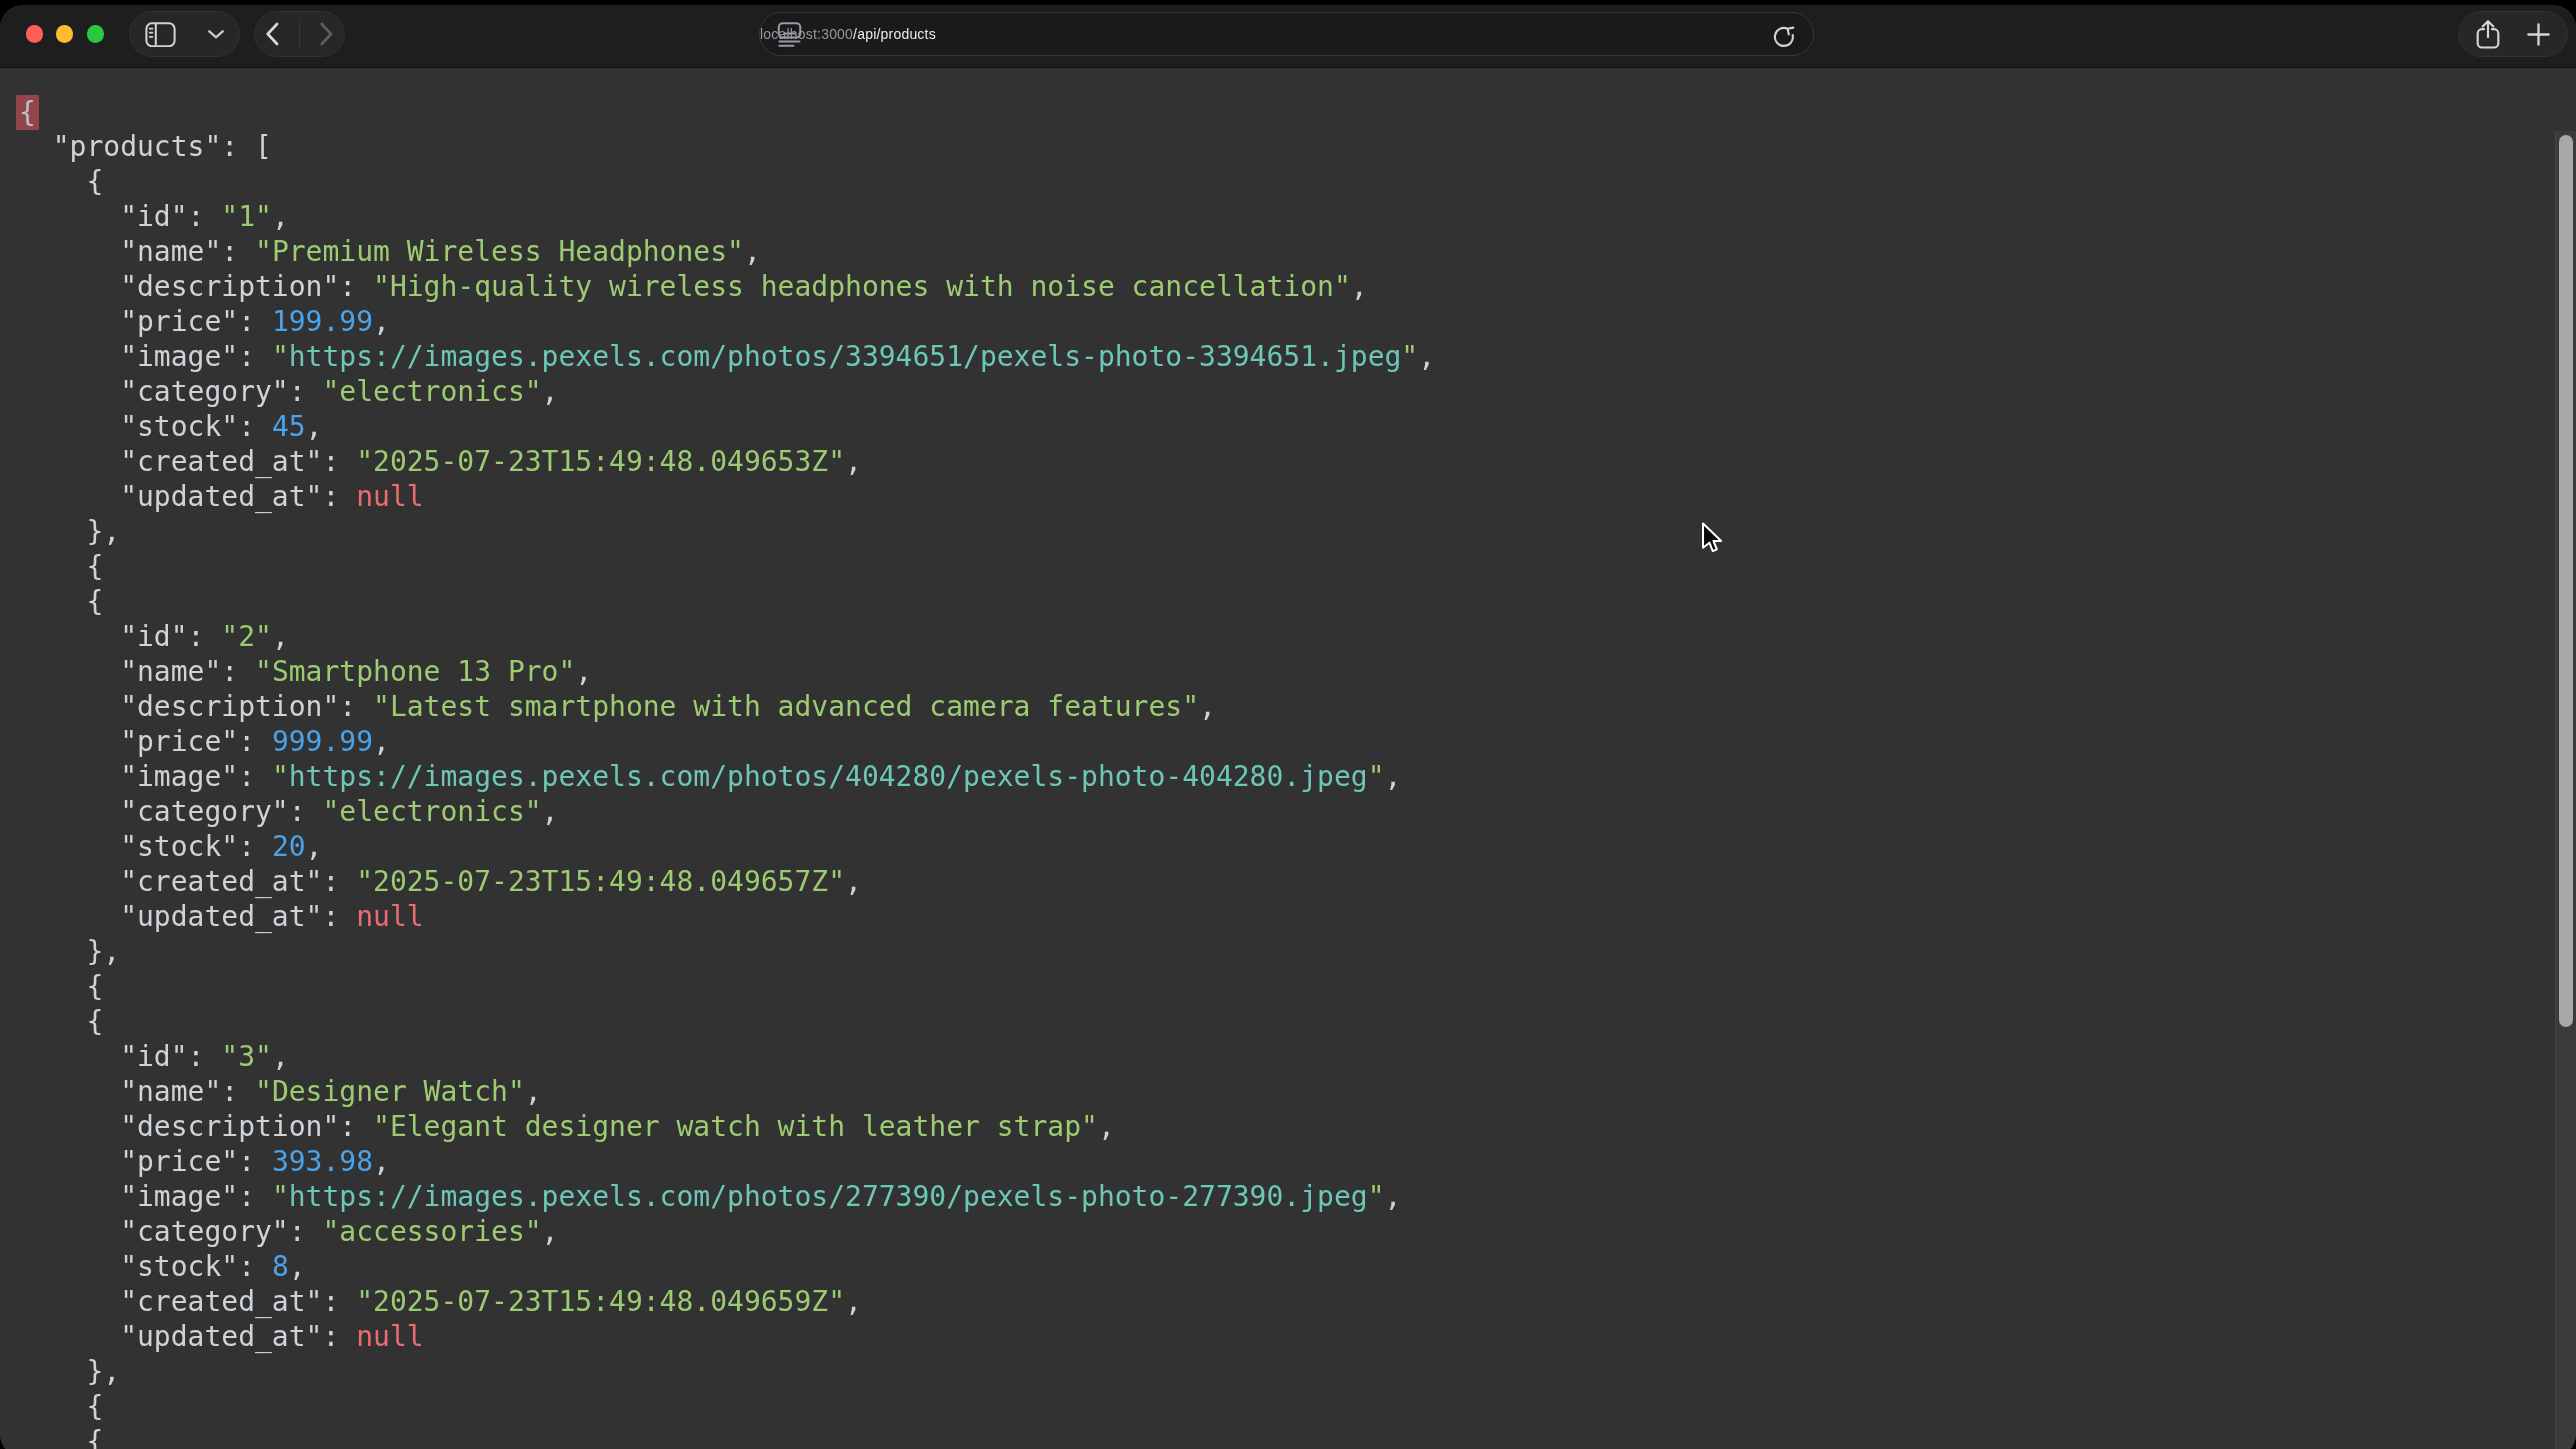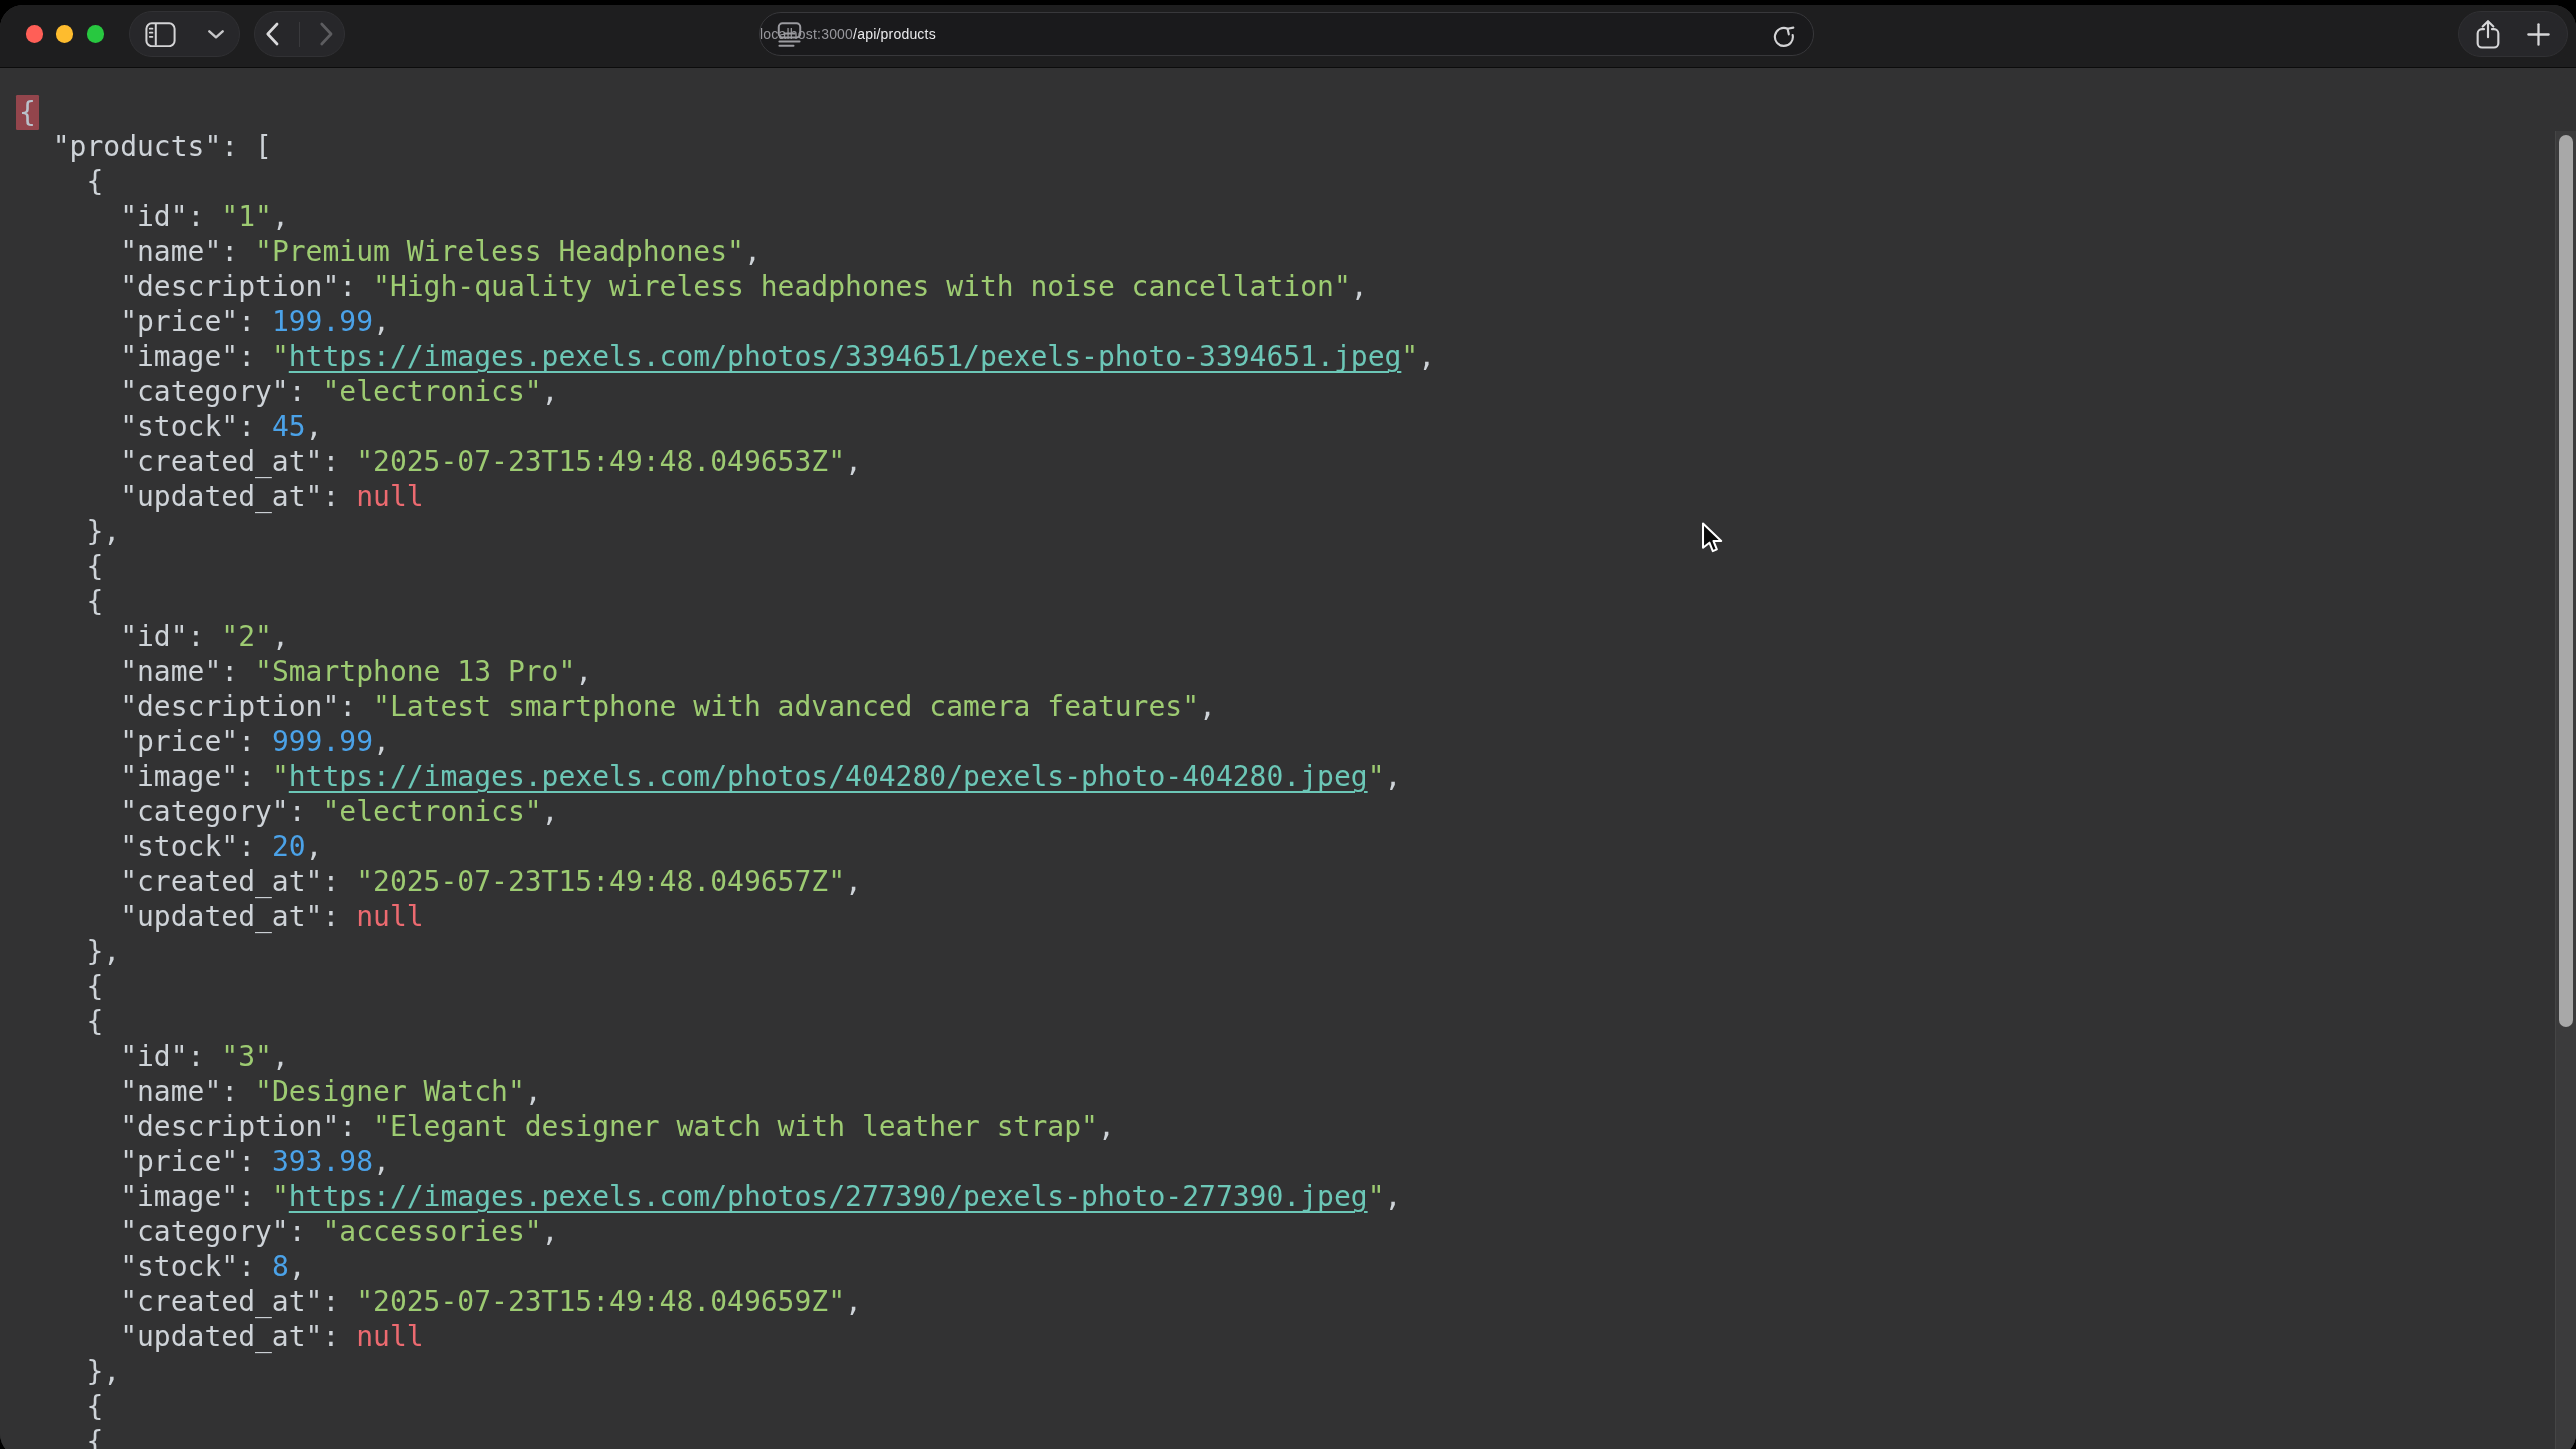--- a/index.html
+++ b/index.html
@@ -26,21 +26,21 @@
   .url-host{color:#97979c;}
   .url-path{color:#eaeaec;}
   
   .content{position:absolute;left:0;top:63px;right:0;bottom:0;background:var(--c-window);}
   .code{position:absolute;left:19px;top:26px;right:47px;}
   .code-line{white-space:pre;font-family:"DejaVu Sans Mono",monospace;font-size:28px;
              line-height:35px;color:var(--c-key);}
   .tk-s{color:var(--c-string);}
   .tk-n{color:var(--c-number);text-align:center;}
   .tk-x{color:var(--c-null);margin-top:9px;}
-  .tk-a{color:var(--c-link);text-decoration:underline;text-decoration-thickness:1.7px;text-underline-offset:4.7px;}
+  .tk-a{color:var(--c-link);text-decoration-thickness:1.7px;text-underline-offset:4.7px;}
   .tk-hl{background:var(--c-hlbg);color:var(--c-hlfg);padding:0.7px 3.4px 2px 3.4px;margin-left:-3.4px;border-radius:1.3px;}
   
   .scroll-track{position:absolute;top:63px;right:0;width:21px;bottom:0;background:#3b3b3c;
                 border-left:0.7px solid rgba(255,255,255,0.05);}
   .scroll-thumb{position:absolute;left:2.7px;top:4px;width:14.8px;height:892px;border-radius:7.4px;
                 background:var(--c-thumb);}
   
   .cursor{position:absolute;left:1701px;top:522px;pointer-events:none;}
 </style>
 </head>

